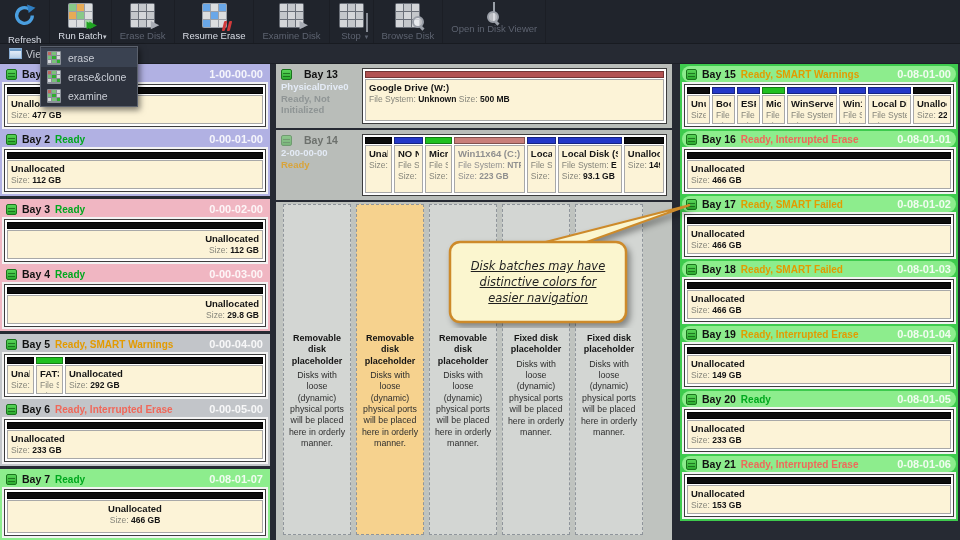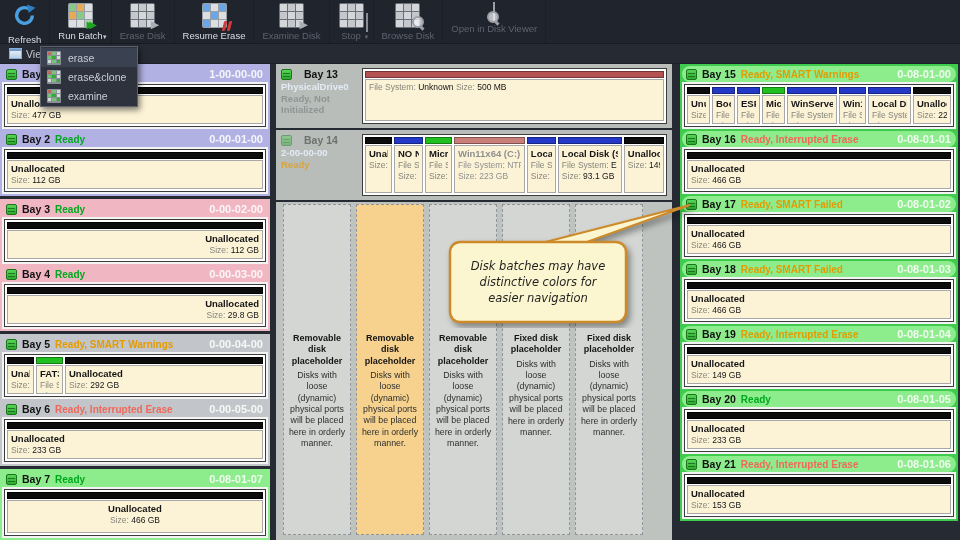--- a/index.html
+++ b/index.html
@@ -81,21 +81,21 @@
   .pcbar { height:7px; flex:0 0 7px; margin-bottom:1px; border:1px solid rgba(0,0,0,.35); }
   .bar-black { background:#0c0c0c; border-color:#000; }
   .bar-blue { background:#2438c8; }
   .bar-green { background:#1fc01f; }
   .bar-salmon { background:#c97f7a; }
   .bar-maroon { background:#b25252; }
   .pbox { flex:1; background:#fcf3d7; border:1px solid #a8a8a8; padding:2px 3px; overflow:hidden; }
   .ptitle { font-size:9.5px; font-weight:bold; color:#151515; white-space:nowrap; overflow:hidden; margin-bottom:1px; }
   .pline { font-size:8.5px; line-height:1.3; white-space:nowrap; overflow:hidden; }
   .plab { color:#85857b; }
-  .pval { color:#141414; font-weight:normal; }
+  .pval { color:#141414; font-weight:bold; }
   .pbox.muted .ptitle, .pbox.muted .plab, .pbox.muted .pval { color:#8f8f8f; }
 
   
   .mbay { background:#b9bdb9; padding:4px 5px; display:flex; gap:7px; }
   .mbay.h64 { height:64px; } .mbay.h70 { height:70px; }
   .mlabel { width:74px; flex:0 0 74px; overflow:hidden; }
   .mtitlerow { display:flex; align-items:center; gap:12px; }
   .mtitle { font-size:10.5px; font-weight:bold; color:#121212; }
   .mtitle.faded { color:#6d716d; }
   .msub { font-size:9.5px; font-weight:bold; color:#e4ebf6; margin-top:1px; white-space:nowrap; }
@@ -113,21 +113,21 @@
   .drive-icon { width:11px; height:11px; flex:0 0 11px; border:1px solid #19741c; border-radius:2px;
     background:linear-gradient(#58d458,#2cab2f); position:relative; }
   .drive-icon::before, .drive-icon::after { content:""; position:absolute; left:1px; right:1px; height:1.5px; background:rgba(8,70,10,.6); }
   .drive-icon::before { top:3px; } .drive-icon::after { top:6px; }
   .drive-icon.faded { opacity:.45; }
 
   
   .tipwrap { position:absolute; left:442px; top:196px; width:262px; height:132px; z-index:50; pointer-events:none; }
   .tipwrap svg { position:absolute; left:0; top:0; }
   .tiptext { position:absolute; left:20px; top:62px; width:152px; text-align:center;
-    font-style:italic; font-size:11.5px; color:#1f1f1f; line-height:1.4; font-family:"DejaVu Sans",sans-serif; }
+    font-style:italic; font-size:11.5px; color:#1f1f1f; line-height:1.4; font-family:"DejaVu Sans",sans-serif;text-decoration:underline; }
 </style>
 </head>
 <body>
 
 <div class="app">
 
   <div class="toolbar">
       <div class="tb-btn">
         <span class="tbicon"><svg class="refresh-svg" viewBox="0 0 24 24">
             <path d="M19.5 12a7.5 7.5 0 1 1-3-6" fill="none" stroke="#4a9fe0" stroke-width="3.2"></path>
@@ -430,20 +430,21 @@
               <span class="drive-icon"></span>
               <span class="mtitle">Bay 13</span>
             </div>
             <div class="msub">PhysicalDrive0</div>
             <div class="mstatus sc-gray">Ready, Not Initialized</div>
           </div>
           <div class="mdisk">
             <div class="part" style="flex: 1 1 0px;">
               <div class="pcbar bar-maroon"></div>
               <div class="pbox">
+                <div class="ptitle">Google Drive (W:)</div>
                 <div class="pline"><span class="plab">File System: </span><span class="pval">Unknown</span><span class="plab"> Size: </span><span class="pval">500 MB</span></div>
               </div>
             </div>
           </div>
         </div>
         <div class="mbay h70">
           <div class="mlabel">
             <div class="mtitlerow">
               <span class="drive-icon faded"></span>
               <span class="mtitle faded">Bay 14</span>

